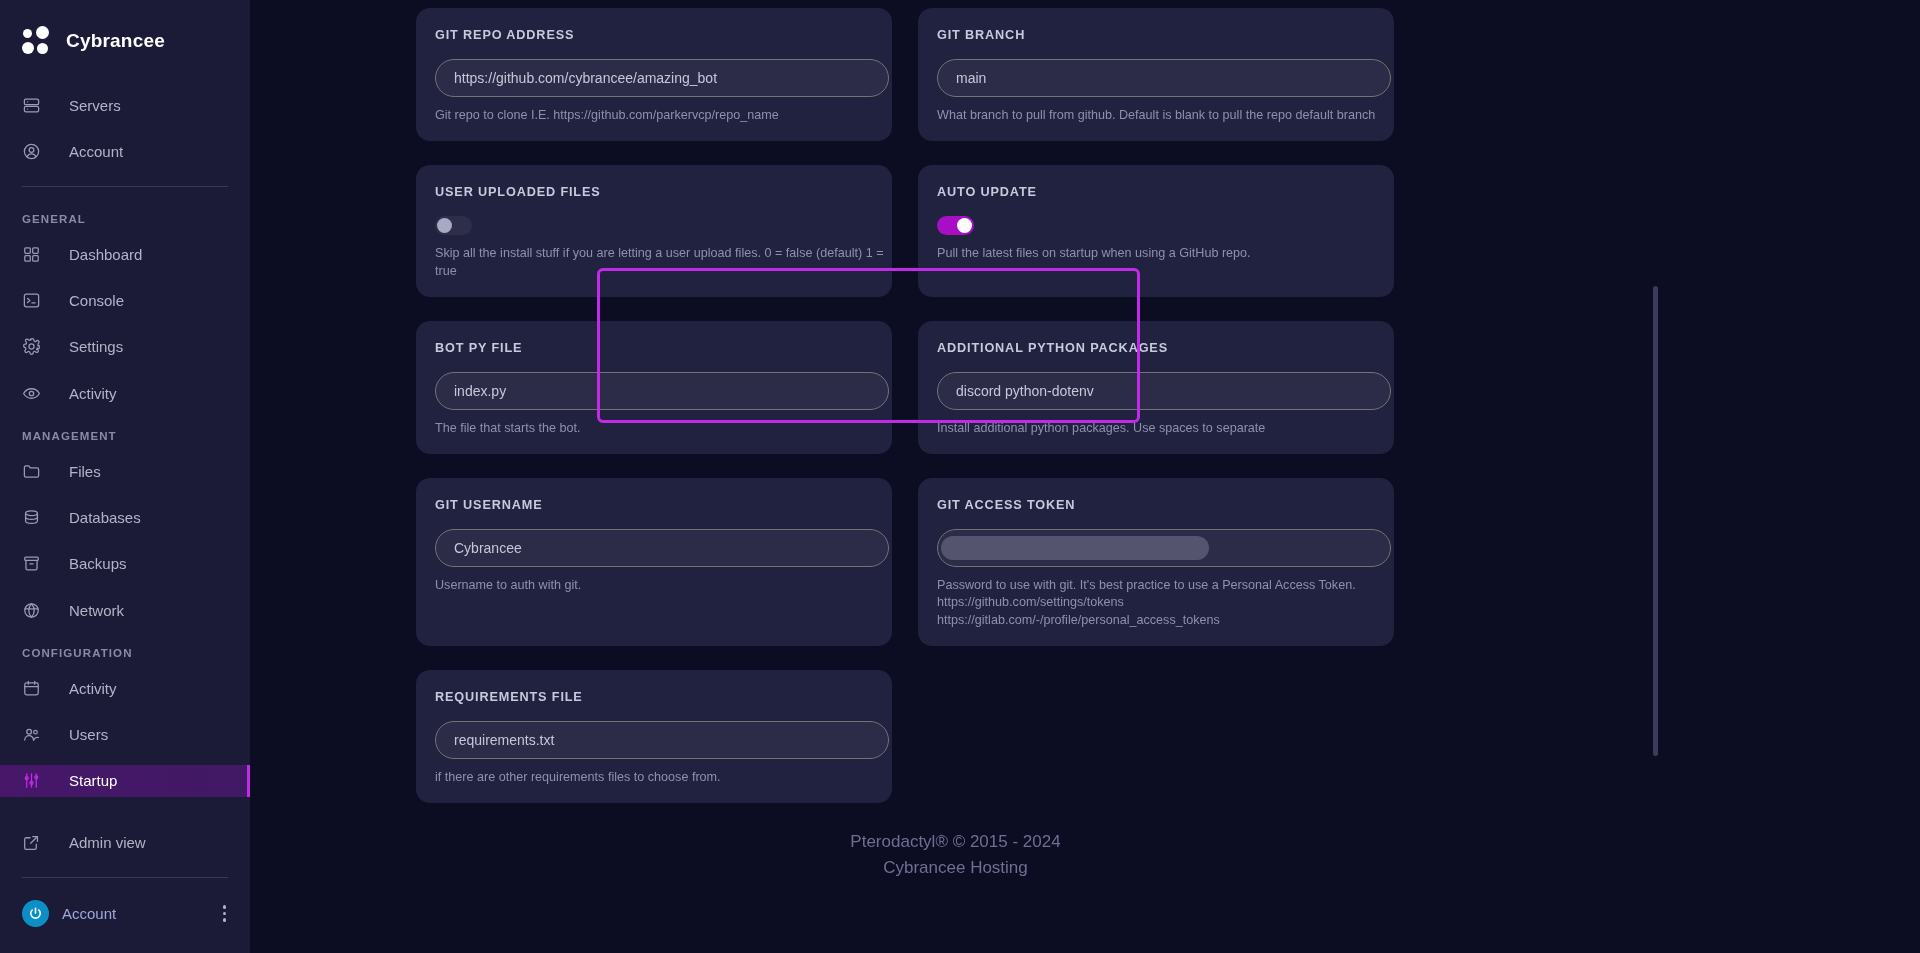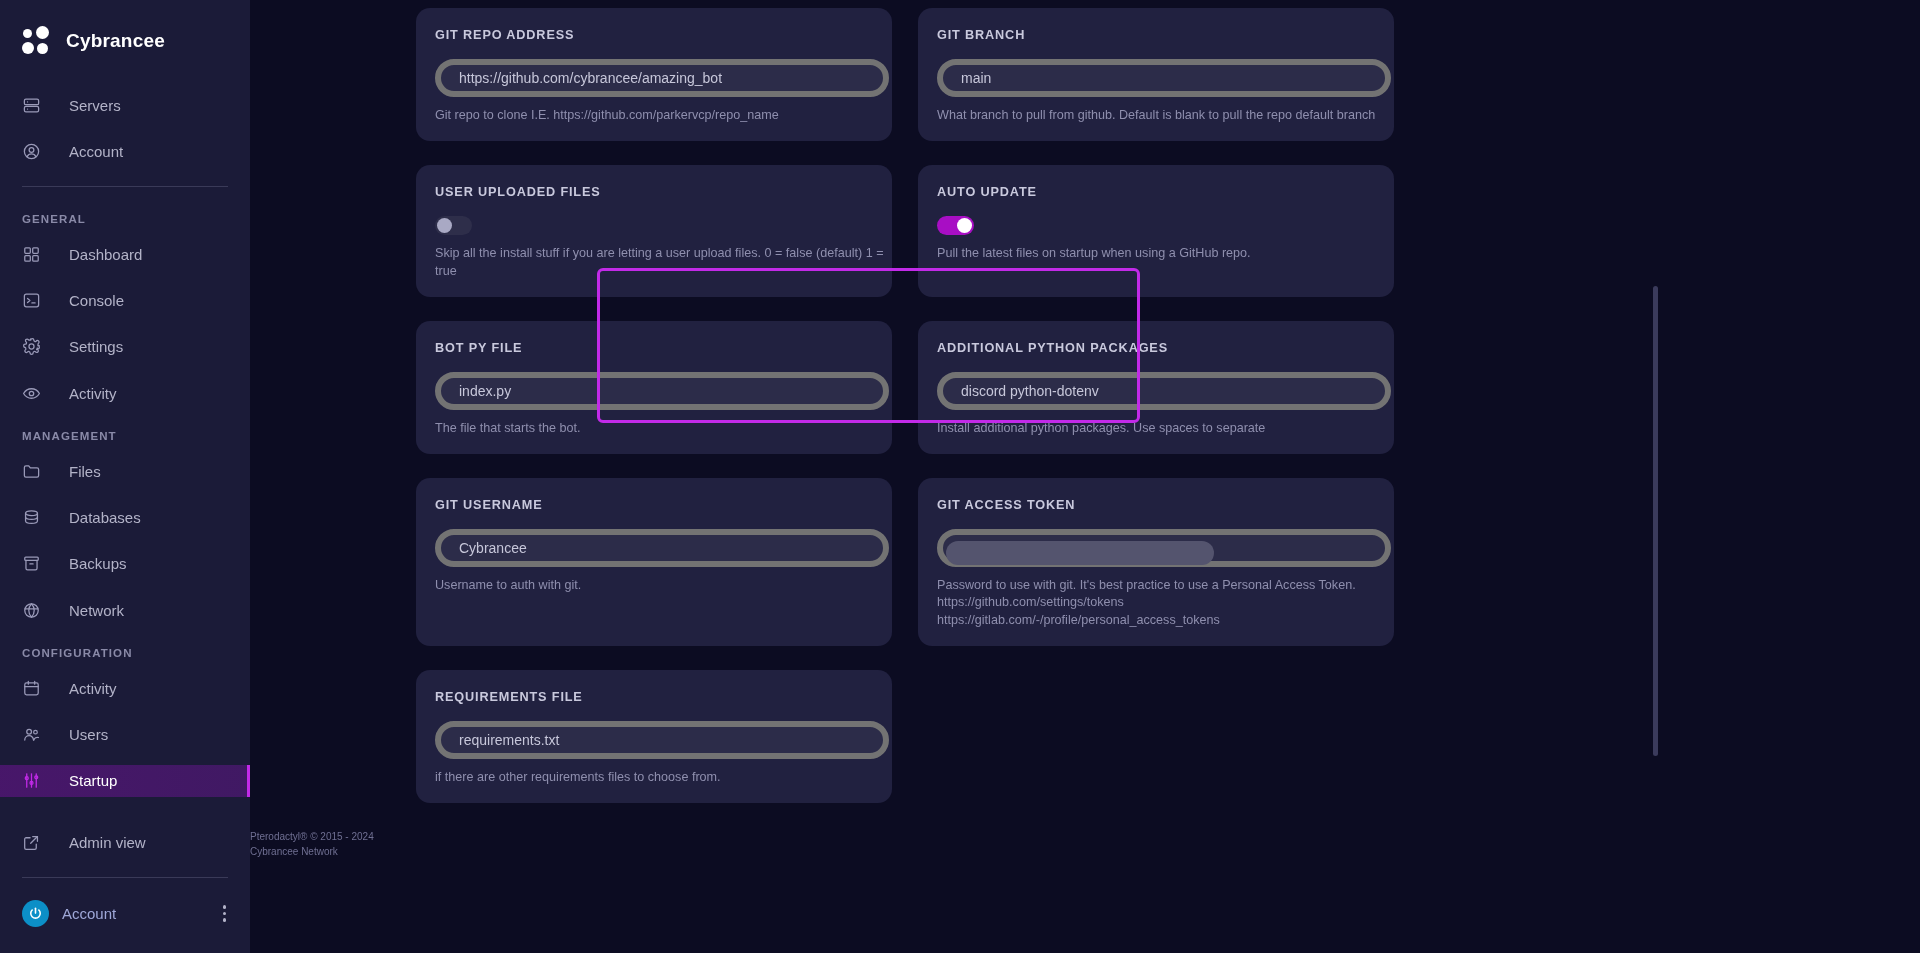--- a/index.html
+++ b/index.html
@@ -91,21 +91,21 @@
     min-height: 112px;
   }
   .card-tall { min-height: 128px; }
   .card-label {
     color: #c9c9dd; font-size: 12.7px; font-weight: bold;
     letter-spacing: .85px; margin-bottom: 17px;
   }
   .field {
     height: 38px; width: 100%;
     background: #2c2c49;
-    border: 6px solid #737373;
+    border: 1px solid #737373;
     border-radius: 19px;
     color: #c7c7da; font-size: 14px;
     display: flex; align-items: center;
     padding: 0 18px;
     font-family: "Liberation Sans", sans-serif;
     outline: none;
   }
   .field-masked { position: relative; }
   .mask-bar {
     position: absolute; left: 3px; top: 6px;
@@ -134,21 +134,21 @@
     position: absolute;
     left: 347px; top: 268px;
     width: 543px; height: 155px;
     border: 3px solid #c22ae8;
     border-radius: 6px;
     pointer-events: none;
     z-index: 5;
   }
 
   .footer {
-    color: #6f6f92; font-size: 10px;
+    text-align: center; color: #6f6f92; font-size: 17px;
     line-height: 1.5; padding-top: 26px;
   }
 
   .scrollbar {
     position: absolute; right: 3px; top: 286px;
     width: 5px; height: 470px; border-radius: 3px;
     background: #3b3b5c;
   }
 </style>
 </head>
@@ -419,18 +419,18 @@
         <div class="card-label">REQUIREMENTS FILE</div>
         <input class="field" value="requirements.txt" style="">
         <div class="help">if there are other requirements files to choose from.</div>
       </div>
     </div>
 
     <div class="hl-frame"></div>
 
     <div class="footer">
       <div>Pterodactyl® © 2015 - 2024</div>
-      <div>Cybrancee Network</div>
+      <div>Cybrancee Hosting</div>
     </div>
 
     <div class="scrollbar"></div>
   </section>
 </div>
 
 </body></html>

